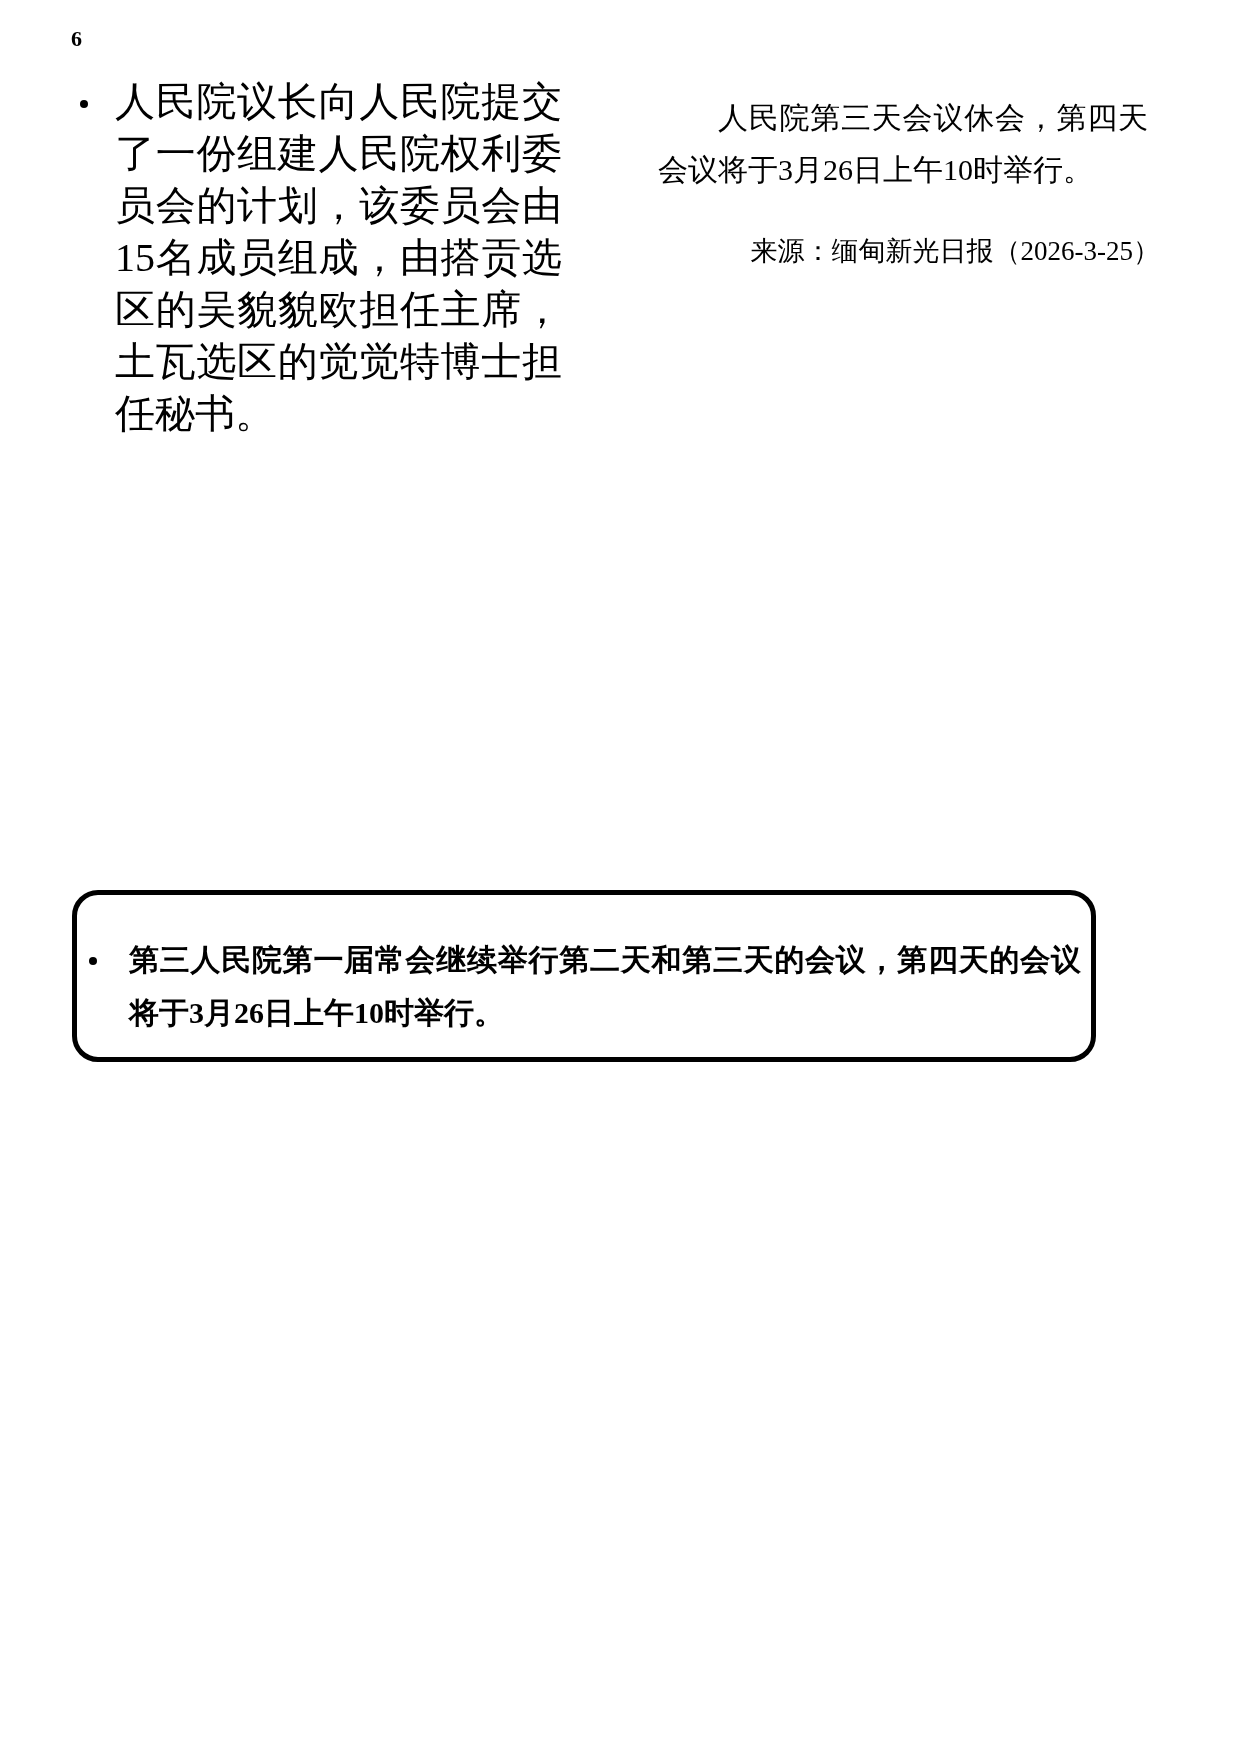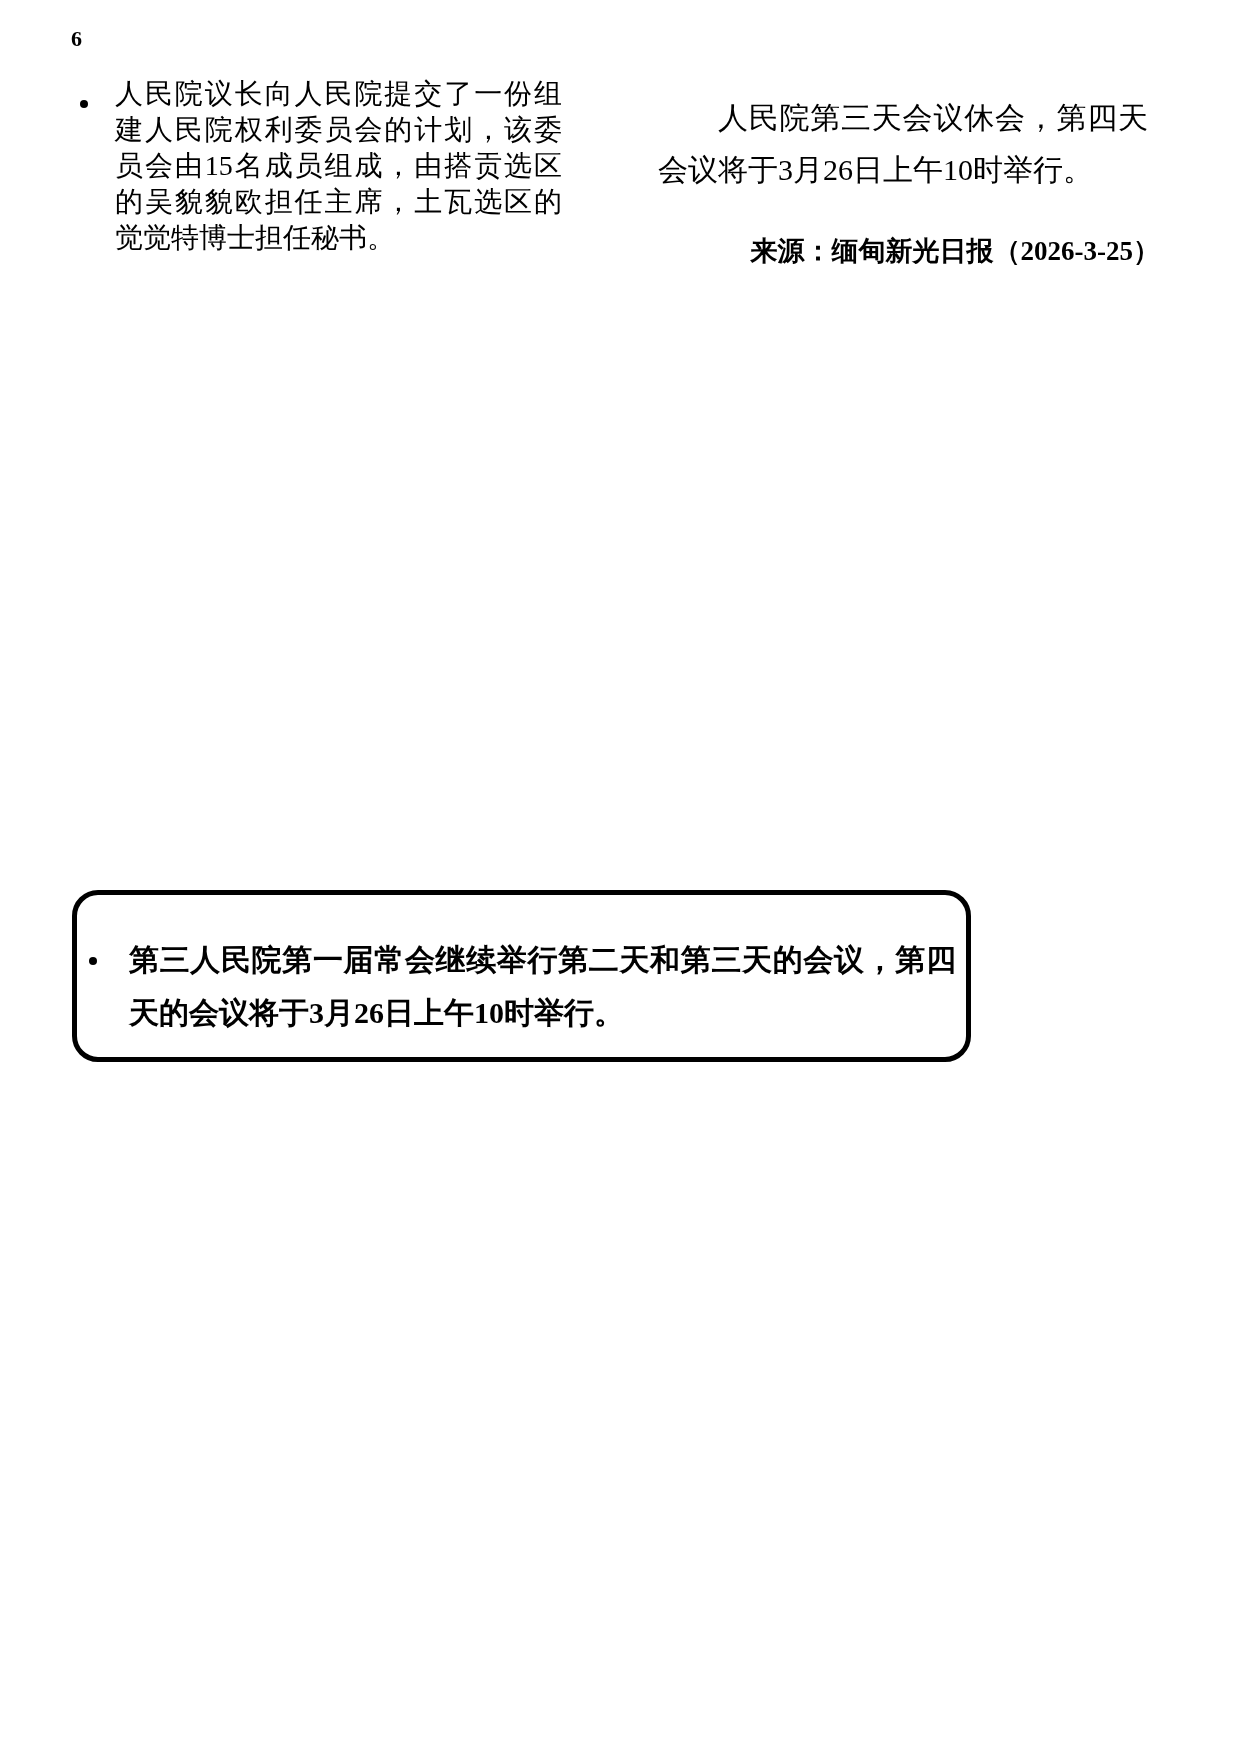--- a/index.html
+++ b/index.html
@@ -29,22 +29,22 @@
     width: 1092px;
     display: flex;
   }
   .col-left  { width: 490px; }
   .col-right { width: 522px; margin-left: 80px; }
 
   ul.bullet-list { list-style: none; margin: 0; padding: 0; }
   li.bullet-item {
     position: relative;
     padding-left: 43px;
-    font-size: 28px;
-    line-height: 36px;
+    font-size: 40px;
+    line-height: 52px;
     text-align: justify;
     text-justify: inter-character;
   }
   .dot {
     position: absolute;
     left: 8px;
     top: 24px;
     width: 8px;
     height: 8px;
     border-radius: 50%;
@@ -55,31 +55,31 @@
     margin: 16px;
     font-size: 30px;
     line-height: 52px;
     text-align: justify;
     text-justify: inter-character;
     text-indent: 2em;
   }
   .source-line {
     margin-top: 38px;
     font-size: 27px;
-    font-weight: bold;
+    font-weight: normal;
     text-align: right;
     padding-right: 4px;
     line-height: 34px;
   }
 
   .summary-box {
     position: absolute;
     left: 72px;
     top: 890px;
-    width: 899px;
+    width: 1024px;
     height: 172px;
     border: 5px solid #000000;
     border-radius: 26px;
     background: #ffffff;
   }
   .summary-item {
     position: relative;
     margin: 38px 10px 0 52px;
     font-size: 30px;
     line-height: 53px;

